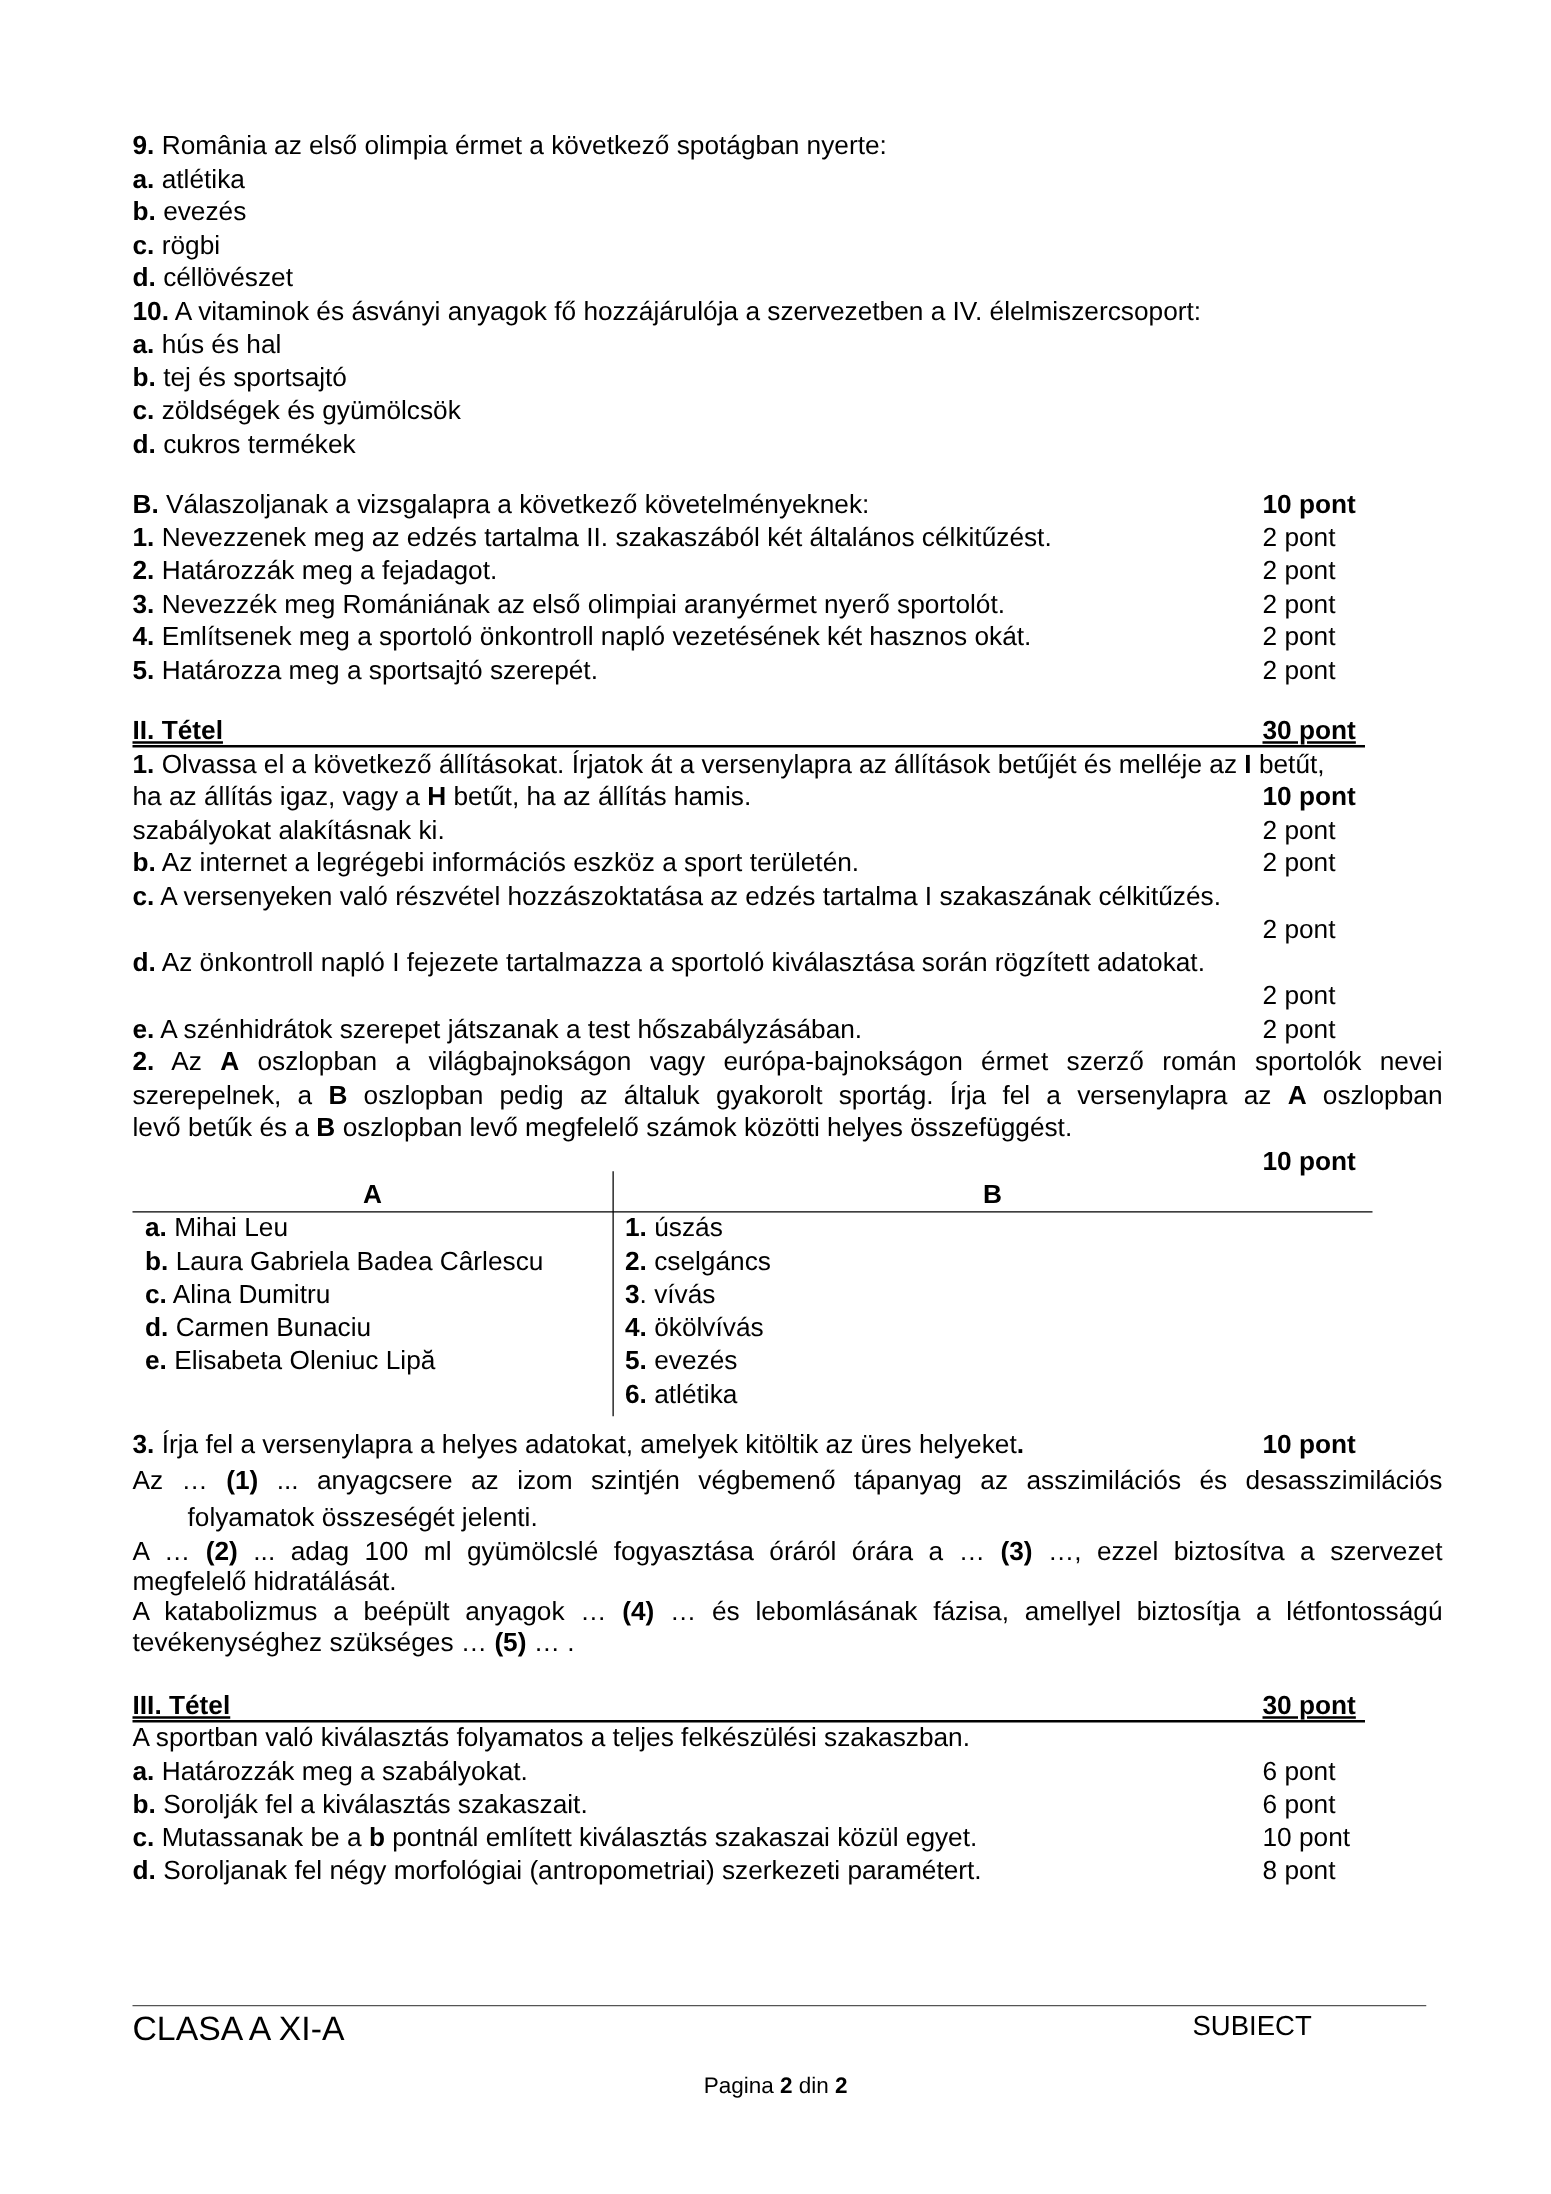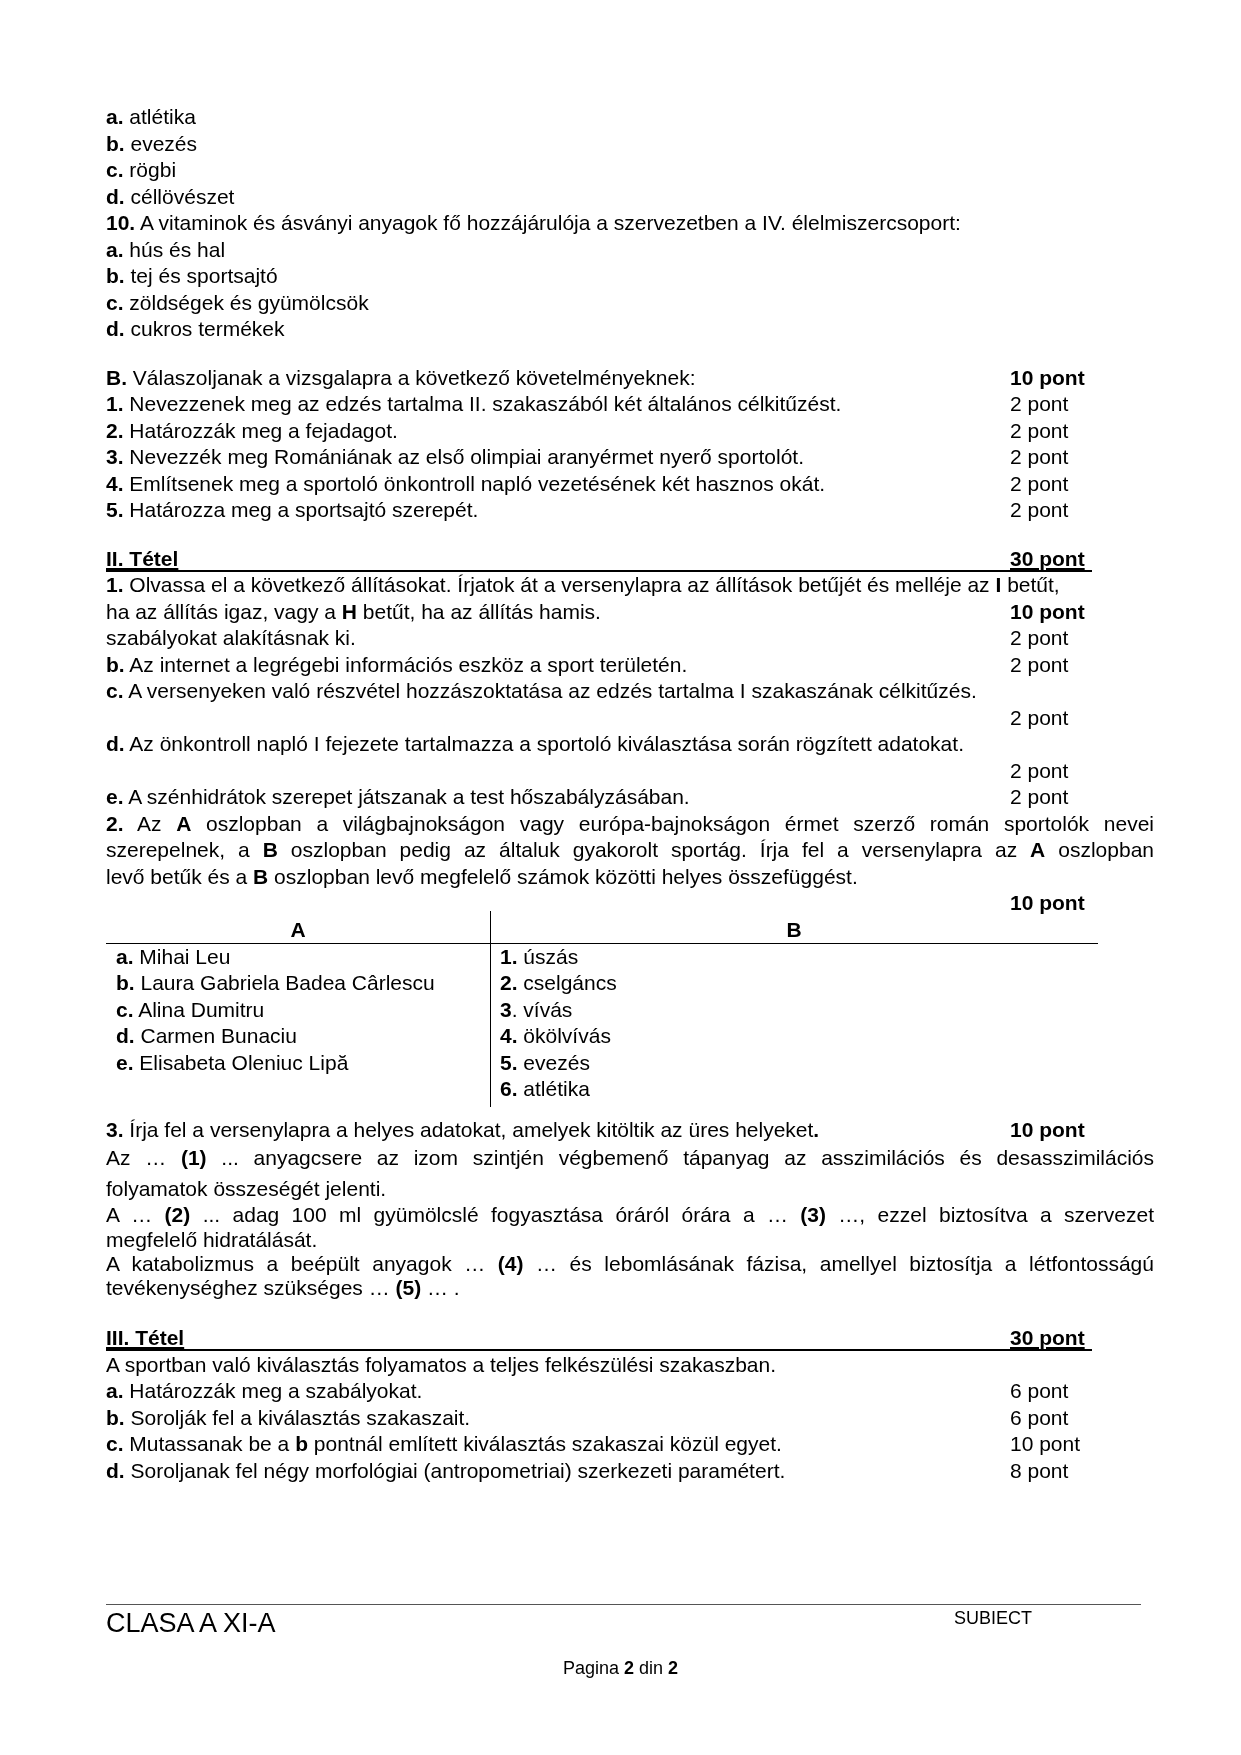--- a/index.html
+++ b/index.html
@@ -20,28 +20,29 @@
   .tbl .hdr { position: relative; height: 26px; line-height: 26px; border-bottom: 1px solid #000; }
   .tbl .hdr .ca { position: absolute; left: 0; width: 384px; text-align: center; font-weight: bold; }
   .tbl .hdr .cb { position: absolute; left: 384px; width: 608px; text-align: center; font-weight: bold; }
   .tbl .vline { position: absolute; left: 384px; top: -6px; bottom: 0; border-left: 1px solid #000; }
   .tbl .rows { position: relative; }
   .tbl .colA { position: absolute; left: 10px; top: 0; }
   .tbl .colB { position: absolute; left: 394px; top: 0; }
   .tbl .cell { height: 26.5px; line-height: 26.5px; white-space: nowrap; }
   .footer-rule { position: absolute; left: 106px; width: 1035px; top: 1604px; border-top: 1px solid #555; }
   .footer-left { position: absolute; left: 106px; top: 1608px; font-size: 27px; }
-  .footer-right { position: absolute; left: 954px; top: 1608px; font-size: 18px; }
+  .footer-right { position: absolute; left: 954px; top: 1608px; font-size: 22px; }
   .footer-page { position: absolute; left: 0; width: 1241px; text-align: center; top: 1658px; font-size: 18px; }
 </style>
 </head>
 <body>
 
 <div class="page">
 
+  <div class="line"><span class="b">9.</span><span> România az első olimpia érmet a következő spotágban nyerte:</span></div>
   <div class="line"><span class="b">a.</span><span> atlétika</span></div>
   <div class="line"><span class="b">b.</span><span> evezés</span></div>
   <div class="line"><span class="b">c.</span><span> rögbi</span></div>
   <div class="line"><span class="b">d.</span><span> céllövészet</span></div>
 
   <div class="line"><span class="b">10.</span><span> A vitaminok és ásványi anyagok fő hozzájárulója a szervezetben a IV. élelmiszercsoport:</span></div>
   <div class="line"><span class="b">a.</span><span> hús és hal</span></div>
   <div class="line"><span class="b">b.</span><span> tej és sportsajtó</span></div>
   <div class="line"><span class="b">c.</span><span> zöldségek és gyümölcsök</span></div>
   <div class="line"><span class="b">d.</span><span> cukros termékek</span></div>
@@ -107,21 +108,21 @@
         <div class="cell"><span class="b">6.</span><span> atlétika</span></div>
       </div>
     </div>
     <div class="vline"></div>
   </div>
 
   <div style="height:10px"></div>
 
   <div class="line"><span class="b">3.</span><span> Írja fel a versenylapra a helyes adatokat, amelyek kitöltik az üres helyeket</span><span class="b">.</span><span class="pts b">10 pont</span></div>
   <div class="line just-last" style="width:1048px; margin-top:2px;"><span>Az … </span><span class="b">(1)</span><span> ... anyagcsere az izom szintjén végbemenő tápanyag az asszimilációs és desasszimilációs</span></div>
-  <div class="line" style="margin-top:4px;"><span>folyamatok összeségét jelenti.</span></div>
+  <div class="line" style="margin-top:4px;margin-left:44px;"><span>folyamatok összeségét jelenti.</span></div>
   <div class="line just-last" style="width:1048px;"><span>A … </span><span class="b">(2)</span><span> ... adag 100 ml gyümölcslé fogyasztása óráról órára a … </span><span class="b">(3)</span><span> …, ezzel biztosítva a szervezet</span></div>
   <div class="line" style="height:22px;line-height:22px;"><span>megfelelő hidratálását.</span></div>
   <div class="line just-last" style="width:1048px;"><span>A katabolizmus a beépült anyagok … </span><span class="b">(4)</span><span> … és lebomlásának fázisa, amellyel biztosítja a létfontosságú</span></div>
   <div class="line" style="height:22px;line-height:22px;"><span>tevékenységhez szükséges … </span><span class="b">(5)</span><span> … .</span></div>
 
   <div class="gap" style="height:26px"></div>
 
   <div class="head">
     <span class="t">III. Tétel</span>
     <span class="pts t">30 pont</span>

